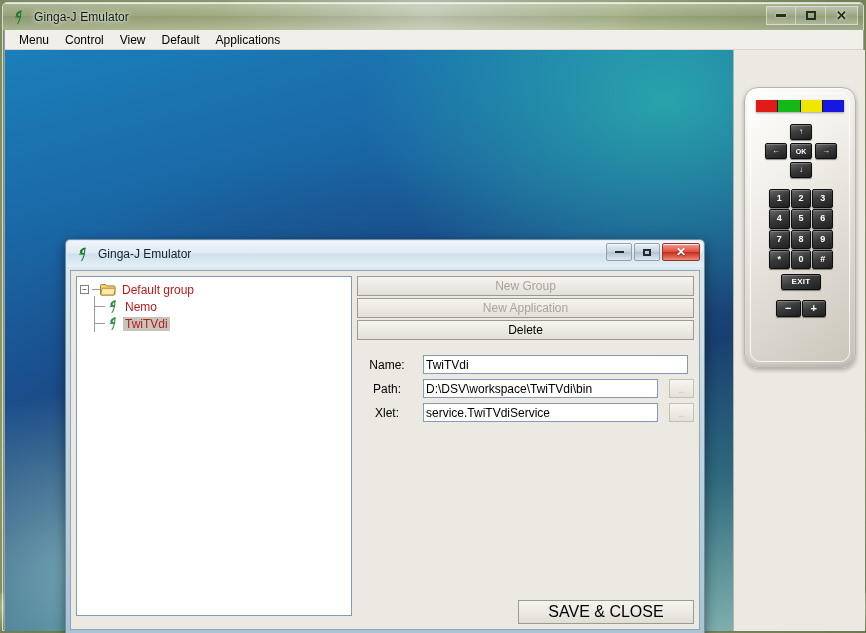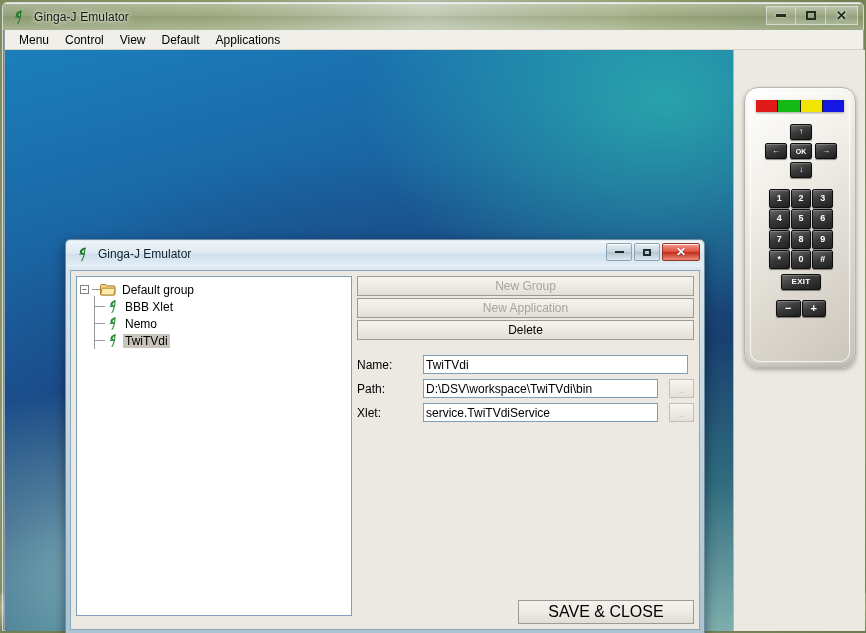--- a/index.html
+++ b/index.html
@@ -271,21 +271,21 @@
   .tree-child {
     display:flex; align-items:center; height: 17px;
     margin-left: 14px; position: relative;
   }
   .tree-child .vline {
     position:absolute; left: 0; top: -2px; width:1px; height:19px; background:#9a9a9a;
   }
   .tree-child .hline {
     position:absolute; left: 0; top: 8px; width: 11px; height:1px; background:#9a9a9a;
   }
-  .tree-label { padding: 0 2px; white-space:nowrap; color:#000000; }
+  .tree-label { padding: 0 2px; white-space:nowrap; color:#b91c1c; }
   .tree-label.selected { background: #c8c4bb; }
 
   
   #dialog-right {
     flex: 1 1 auto;
     margin: 5px 5px 0 5px;
     position: relative;
   }
   .action-btn {
     width: 100%; height: 20px;
@@ -298,21 +298,21 @@
     margin-bottom: 2px;
   }
   .action-btn.disabled { color: #a9a49b; }
 
   #form {
     position:absolute; left: 0; top: 79px;
     width: 100%;
   }
   .form-row { display:flex; align-items:center; margin-bottom: 5px; }
   .form-label {
-    width: 66px; text-align:left; padding-right: 6px;
+    width: 66px; text-align:center; padding-right: 6px;
     font-size: 12px; color: #000;
     flex: 0 0 auto;
   }
   .form-input {
     height: 19px;
     background: #fff;
     border: 1px solid #7f9db9;
     font-size: 12px;
     padding: 0 2px;
     display:flex; align-items:center;
@@ -464,33 +464,20 @@
             <span class="tree-connector"></span>
             <span class="folder-icon">
               <svg viewBox="0 0 16 13" width="16" height="13">
                 <path d="M0.5 2.5c0-0.6 0.4-1 1-1h4l1.2 1.4H14c0.6 0 1 0.4 1 1V11c0 0.6-0.4 1-1 1H1.5c-0.6 0-1-0.4-1-1z" fill="#f5d07a" stroke="#a8822c" stroke-width="1"></path>
                 <path d="M2.5 5.2h11.8c0.5 0 0.8 0.4 0.7 0.9L14 11.3c-0.1 0.4-0.4 0.7-0.9 0.7H1.6c-0.5 0-0.8-0.4-0.7-0.9l1.1-5.2c0.1-0.4 0.4-0.7 0.5-0.7z" fill="#ffe9a8" stroke="#a8822c" stroke-width="0.9"></path>
               </svg>
             </span>
             <span class="tree-label">Default group</span>
           </div>
 
-          <div class="tree-child">
-            <span class="vline"></span>
-            <span class="hline"></span>
-            <span style="width:12px;flex:0 0 auto;"></span>
-            <span class="leaf-icon">
-              <svg viewBox="0 0 14 15" width="14" height="15">
-                <path d="M9.6 1.2c-3 0.5-5.2 2.3-5.2 4.3 0 1.1 0.8 1.9 1.9 2.1 1.3 0.2 2.4-0.6 2.6-1.5-0.9 0.4-1.9 0.3-2.2-0.3-0.4-0.8 0.4-2 1.8-2.6 0.4-0.2 0.8-0.3 1.1-0.4z" fill="#2a8c3b"></path>
-                <path d="M8.8 1.8c0.3 2.8-0.2 5.9-1.1 8.3-0.5 1.5-1.2 2.7-1.7 3.4" stroke="#2a8c3b" stroke-width="1.1" fill="none" stroke-linecap="round"></path>
-                <path d="M4.1 7.6c1.3-0.2 2.9-0.3 4.3-0.2" stroke="#2a8c3b" stroke-width="0.95" fill="none" stroke-linecap="round"></path>
-              </svg>
-            </span>
-            <span class="tree-label">BBB Xlet</span>
-          </div>
 
           <div class="tree-child">
             <span class="vline"></span>
             <span class="hline"></span>
             <span style="width:12px;flex:0 0 auto;"></span>
             <span class="leaf-icon">
               <svg viewBox="0 0 14 15" width="14" height="15">
                 <path d="M9.6 1.2c-3 0.5-5.2 2.3-5.2 4.3 0 1.1 0.8 1.9 1.9 2.1 1.3 0.2 2.4-0.6 2.6-1.5-0.9 0.4-1.9 0.3-2.2-0.3-0.4-0.8 0.4-2 1.8-2.6 0.4-0.2 0.8-0.3 1.1-0.4z" fill="#2a8c3b"></path>
                 <path d="M8.8 1.8c0.3 2.8-0.2 5.9-1.1 8.3-0.5 1.5-1.2 2.7-1.7 3.4" stroke="#2a8c3b" stroke-width="1.1" fill="none" stroke-linecap="round"></path>
                 <path d="M4.1 7.6c1.3-0.2 2.9-0.3 4.3-0.2" stroke="#2a8c3b" stroke-width="0.95" fill="none" stroke-linecap="round"></path>

